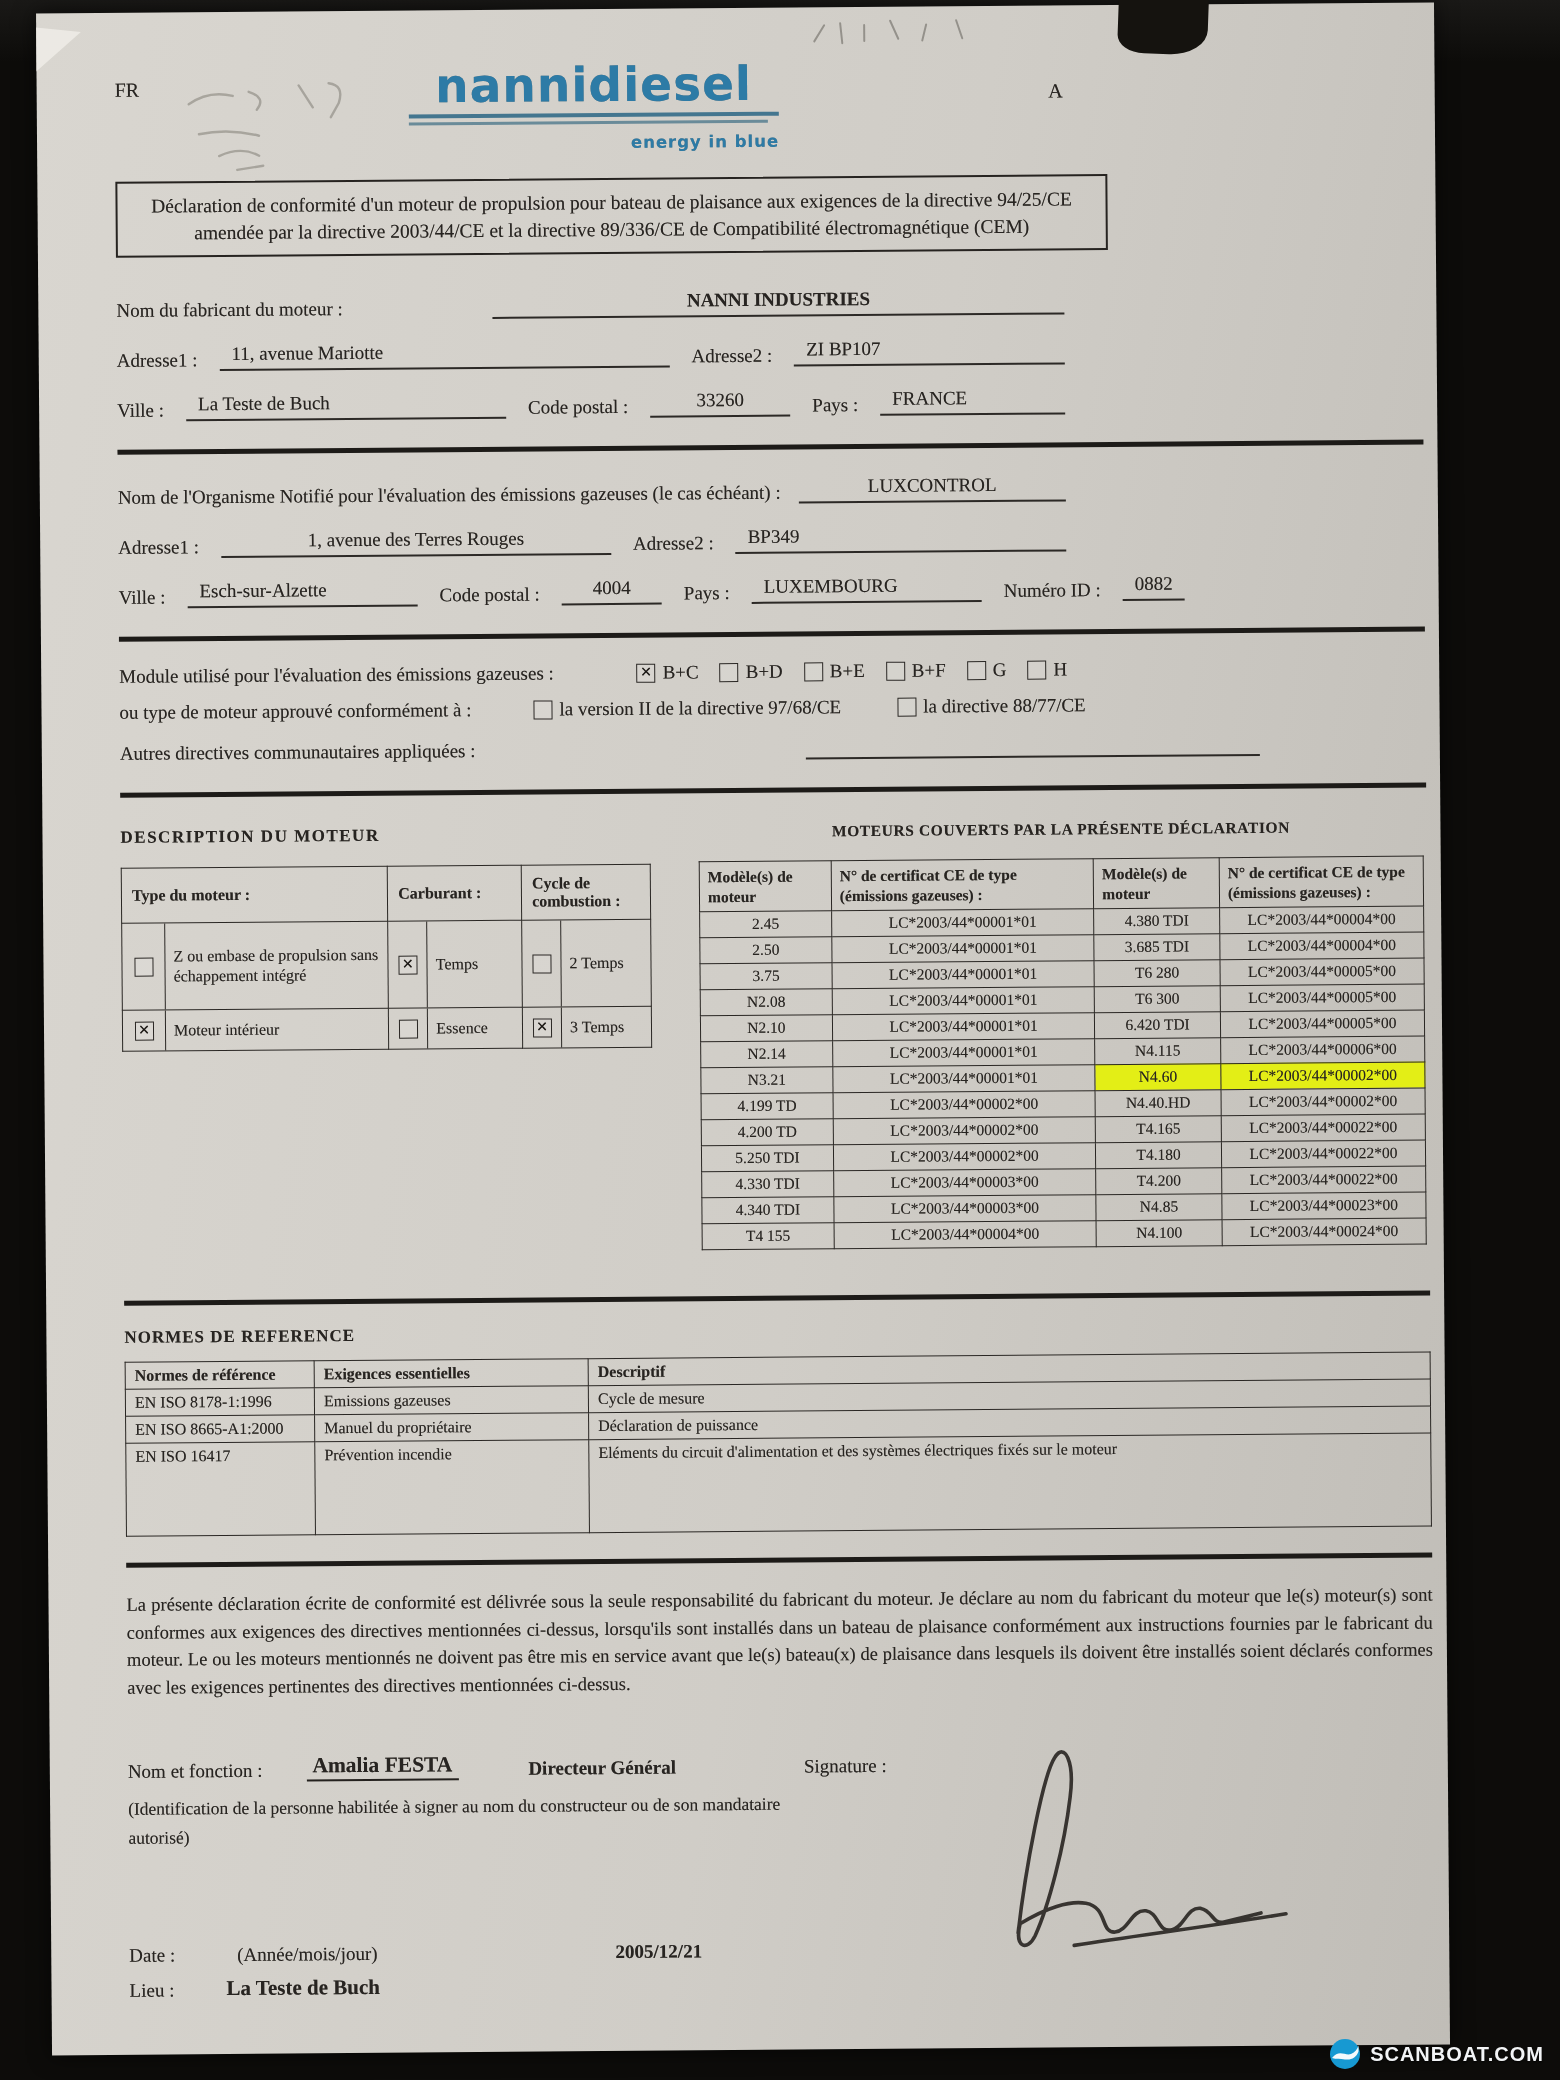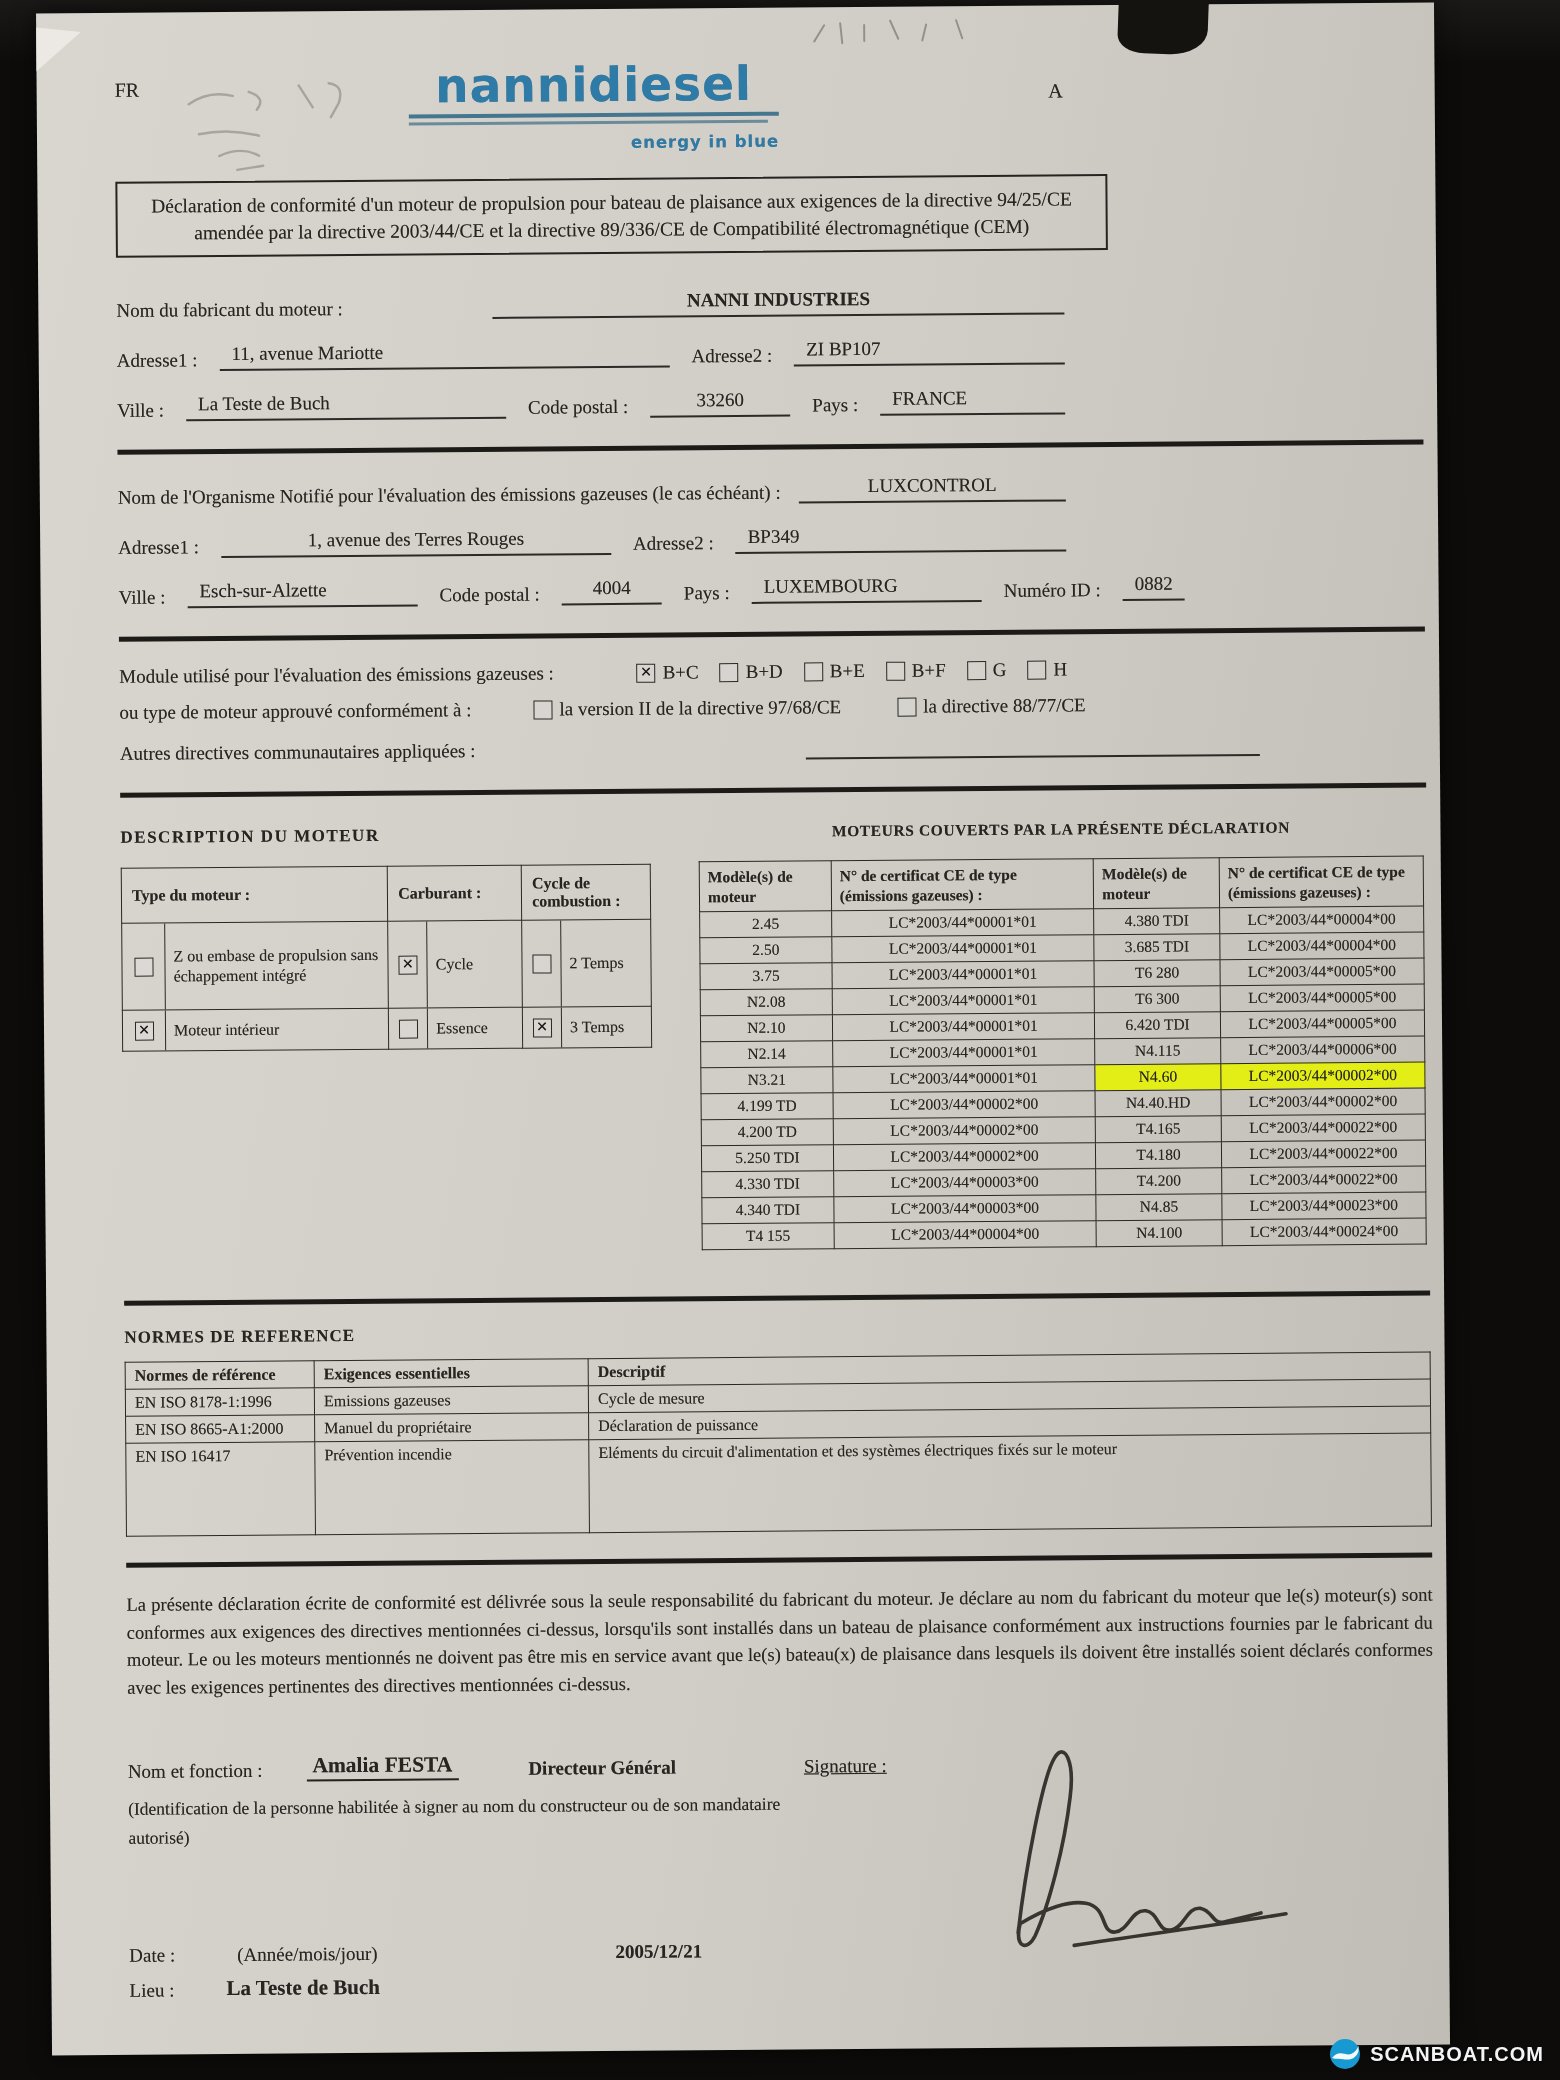--- a/index.html
+++ b/index.html
@@ -59,21 +59,21 @@
   .norm-table{width:100%;font-size:16px;margin-top:14px;}
   .norm-table td{border:1.7px solid #2a2724;padding:4px 9px;text-align:left;}
   .norm-table .nhdr td{font-weight:bold;}
   .norm-table .last td{height:84px;vertical-align:top;}
   
   .decl{margin-top:24px;font-size:18.5px;line-height:1.5;text-align:justify;}
   
   .sigrow{display:flex;align-items:flex-end;margin-top:52px;font-size:19px;}
   .signame{font-weight:bold;font-size:21.5px;border-bottom:2.6px solid #24211e;margin-left:44px;padding:0 6px 1px;}
   .sigrole{font-weight:bold;font-size:19px;margin-left:70px;}
-  .siglabel{margin-left:128px;text-decoration:underline;}
+  .siglabel{margin-left:128px;}
   .signote{margin-top:12px;font-size:17.5px;width:660px;line-height:1.65;}
   .daterow{display:flex;align-items:flex-end;font-size:19px;margin-top:92px;}
   .datefmt{margin-left:62px;}
   .dateval{font-weight:bold;margin-left:238px;font-family:Liberation Serif, serif;}
   .lieurow{display:flex;align-items:flex-end;font-size:19px;margin-top:10px;}
   .lieuval{font-weight:bold;font-size:21px;margin-left:52px;}
   .signature-svg{position:absolute;left:905px;top:1712px;z-index:2;}
   
   .artifact-top{position:absolute;left:1118px;top:-6px;width:90px;height:60px;background:#15130f;border-radius:0 0 42% 30%;transform:rotate(2deg);z-index:3;}
   .watermark{position:absolute;right:16px;bottom:10px;display:flex;align-items:center;gap:9px;z-index:4;}
@@ -224,21 +224,21 @@
                         <span class="cb"></span>
                       </span>
                       <span class="txt">Z ou embase de propulsion sans échappement intégré</span>
                     </div>
               </td>
               <td class="h-tall">
                 <div class="opt">
                       <span class="cbcell sm">
                         <span class="cb checked"></span>
                       </span>
-                      <span class="txt">Cycle</span>
+                      <span class="txt">Temps</span>
                     </div>
               </td>
               <td class="h-tall">
                 <div class="opt">
                       <span class="cbcell sm">
                         <span class="cb"></span>
                       </span>
                       <span class="txt">2 Temps</span>
                     </div>
               </td>

